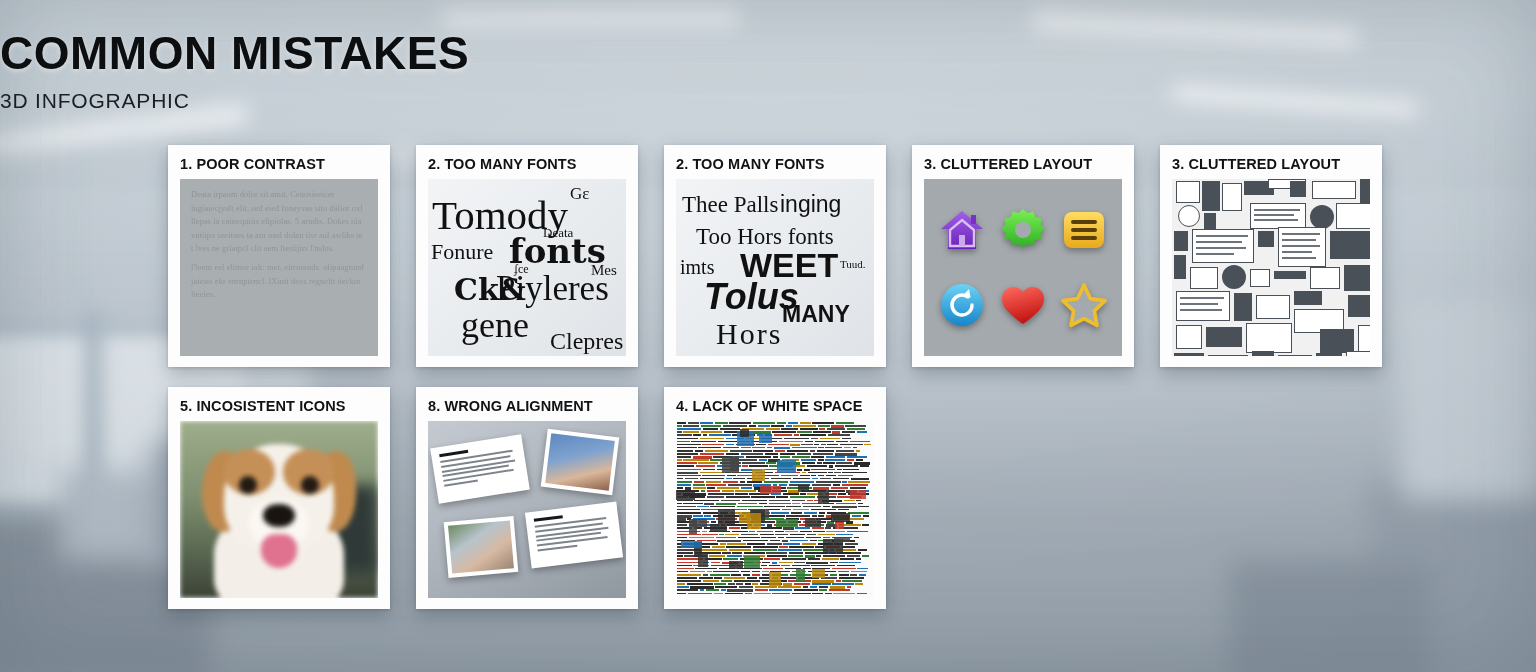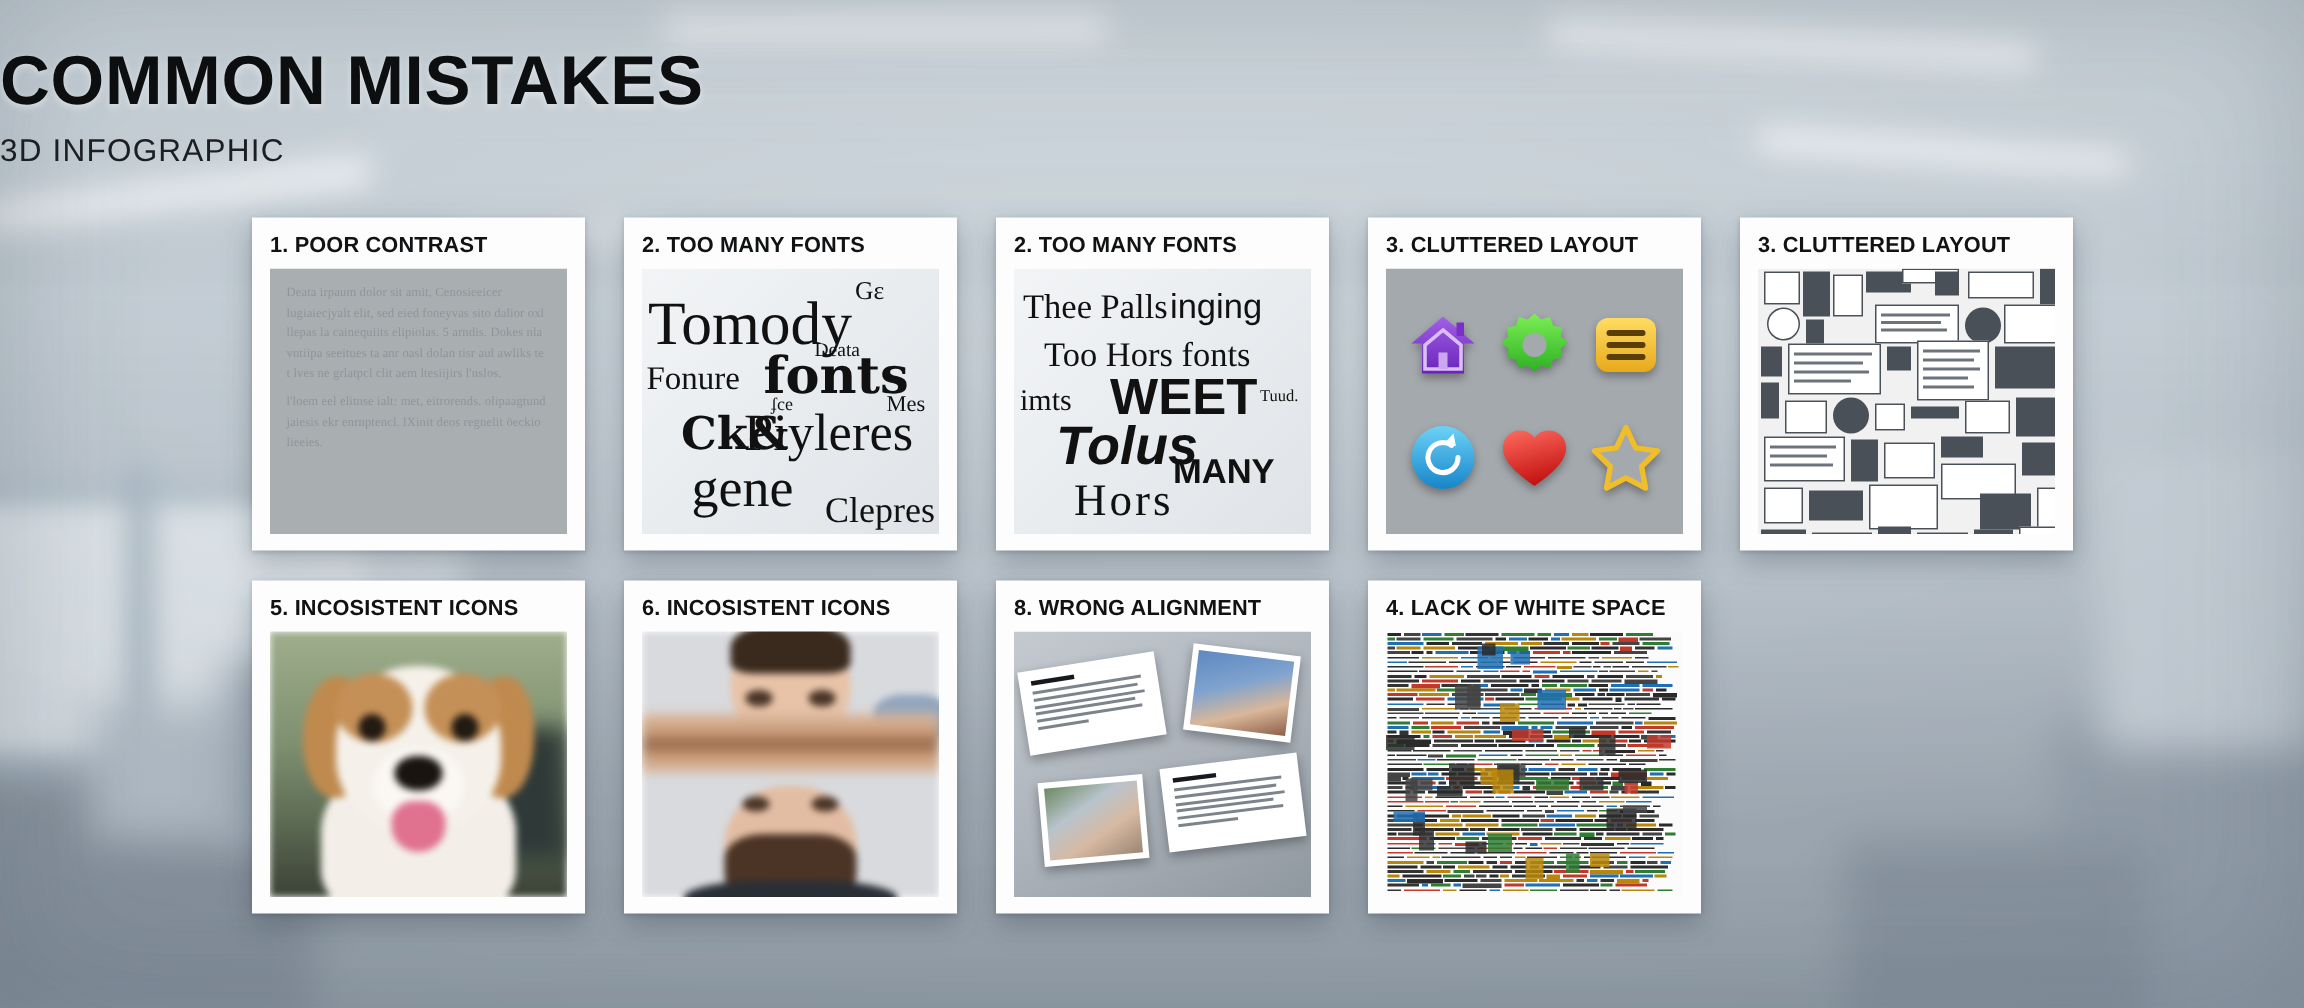--- a/index.html
+++ b/index.html
@@ -447,41 +447,20 @@
           <div class="eye l"></div>
           <div class="eye r"></div>
           <div class="muzzle"></div>
           <div class="nose"></div>
           <div class="tongue"></div>
         </div>
       </div>
     </div>
   </div>
 
-  <div class="card">
-    <div class="card-title">6. INCOSISTENT ICONS</div>
-    <div class="card-body">
-      <div class="photo">
-        <div class="pix">
-          <div class="mf-bg"></div>
-          <div class="mf-shoulder"></div>
-          <div class="mf-top"></div>
-          <div class="mf-hair-t"></div>
-          <div class="mf-eye" style="left:35%;top:22%;"></div>
-          <div class="mf-eye" style="right:35%;top:22%;"></div>
-          <div class="mf-smear"></div>
-          <div class="mf-bot"></div>
-          <div class="mf-eye" style="left:34%;bottom:32%;"></div>
-          <div class="mf-eye" style="right:34%;bottom:32%;"></div>
-          <div class="mf-beard"></div>
-          <div class="mf-shirt"></div>
-        </div>
-      </div>
-    </div>
-  </div>
 
   <div class="card">
     <div class="card-title">8. WRONG ALIGNMENT</div>
     <div class="card-body">
       <div class="align">
 
         <div class="tilt tilt-txt" style="left:6px;top:20px;width:92px;height:56px;transform:rotate(-9deg);">
           <div class="tilt-h"></div>
           <div class="tilt-l" style="width:96%"></div>
           <div class="tilt-l" style="width:92%"></div>

